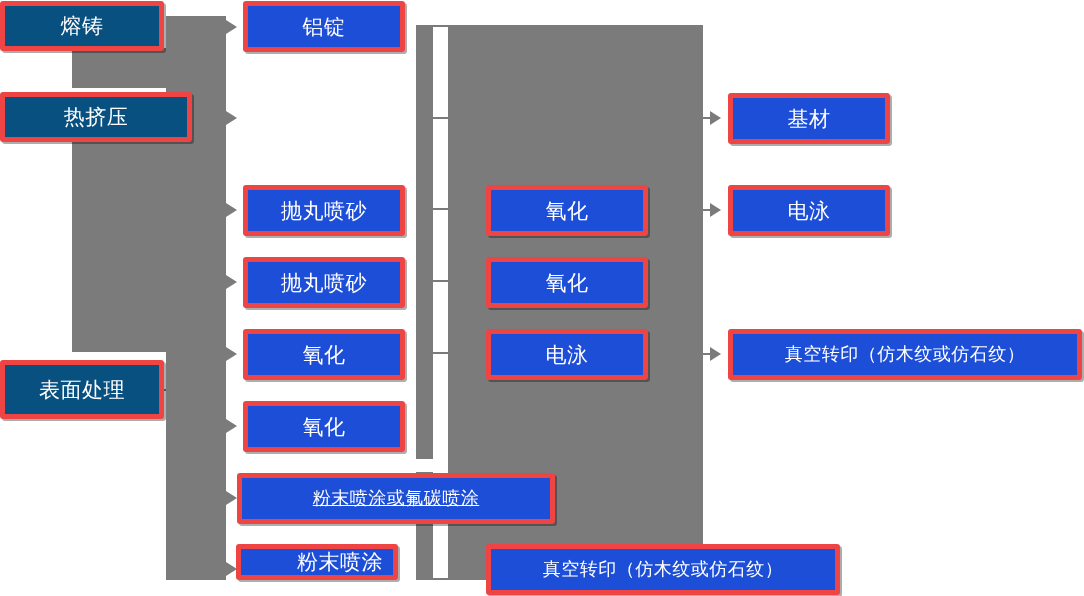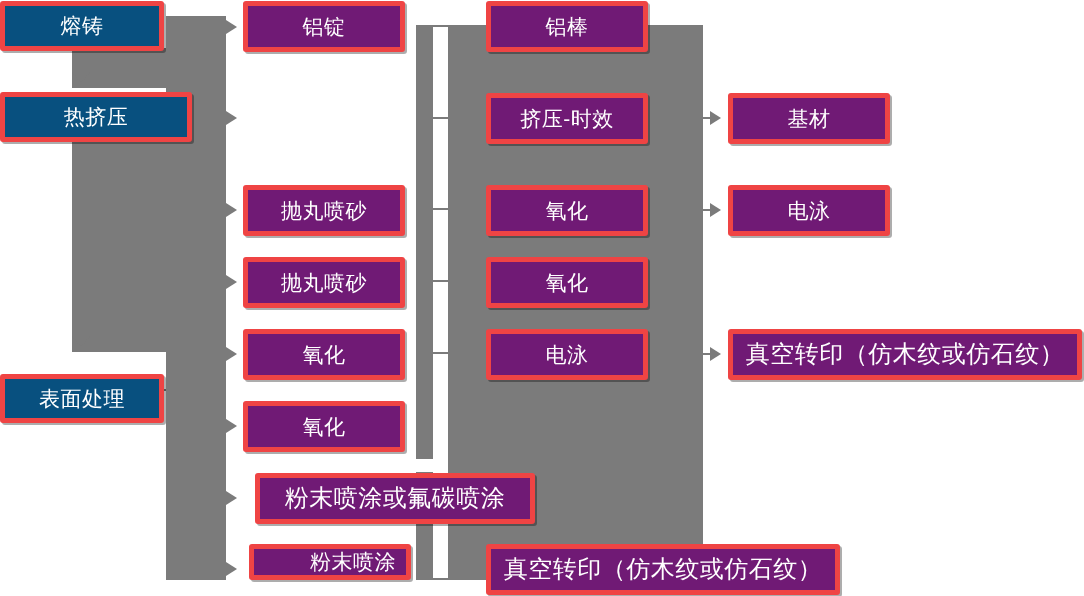--- a/index.html
+++ b/index.html
@@ -61,22 +61,22 @@
     color: #ffffff;
     font-size: 21px;
     line-height: 1.1;
     letter-spacing: 0.5px;
     white-space: nowrap;
     border: 5px solid #ef4444;
     border-radius: 3px;
     box-shadow: 2px 2px 0 rgba(0,0,0,0.32);
   }
   .node.dark  { background: #08507f; }
-  .node.mid   { background: #701a75; }
-  .node.wide  { font-size: 24px; }
+  .node.mid   { background: #1d4ed8; }
+  .node.wide  { font-size: 18px; }
 </style>
 </head>
 <body>
 
 <div id="canvas">
 
   <div class="gray" style="left:72px; top:48px; width:154px; height:40px;"></div>
   <div class="arrow-d" style="left:72px; top:72px;"></div>
 
   <div class="gray" style="left:72px; top:142px; width:154px; height:210px;"></div>
@@ -115,52 +115,46 @@
 
   <div class="gray-line" style="left:703px; top:353px; width:14px; height:2px;"></div>
   <div class="arrow-r" style="left:710px; top:347px;"></div>
 
   <div class="node dark" style="left:0px; top:1px; width:164px; height:50px;">
     <span>熔铸</span>
   </div>
   <div class="node dark" style="left:0px; top:92px; width:192px; height:50px;align-items:center;">
     <span>热挤压</span>
   </div>
-  <div class="node dark" style="left:0px; top:374px; width:164px; height:49px;justify-content:center;">
+  <div class="node dark" style="left:0px; top:360px; width:164px; height:59px;justify-content:center;">
     <span>表面处理</span>
   </div>
 
   <div class="node mid" style="left:243px; top:1px; width:162px; height:51px;">
     <span>铝锭</span>
   </div>
   <div class="node mid" style="left:243px; top:185px; width:162px; height:51px;">
     <span>抛丸喷砂</span>
   </div>
   <div class="node mid" style="left:243px; top:257px; width:162px; height:51px;">
     <span>抛丸喷砂</span>
   </div>
   <div class="node mid" style="left:243px; top:329px; width:162px; height:51px;">
     <span>氧化</span>
   </div>
   <div class="node mid" style="left:243px; top:401px; width:162px; height:51px;">
     <span>氧化</span>
   </div>
-  <div class="node mid wide" style="left:255px; top:473px; width:280px; height:51px;">
+  <div class="node mid wide" style="left:237px; top:473px; width:318px; height:51px;text-decoration:underline;">
     <span>粉末喷涂或氟碳喷涂</span>
   </div>
-  <div class="node mid" style="left:249px; top:544px; width:162px; height:36px;padding-left:46px;">
+  <div class="node mid" style="left:236px; top:544px; width:162px; height:36px;padding-left:46px;">
     <span>粉末喷涂</span>
   </div>
 
-  <div class="node mid" style="left:486px; top:1px; width:162px; height:51px;">
-    <span>铝棒</span>
-  </div>
-  <div class="node mid" style="left:486px; top:93px; width:162px; height:51px;">
-    <span>挤压-时效</span>
-  </div>
   <div class="node mid" style="left:486px; top:185px; width:162px; height:51px;">
     <span>氧化</span>
   </div>
   <div class="node mid" style="left:486px; top:257px; width:162px; height:51px;">
     <span>氧化</span>
   </div>
   <div class="node mid" style="left:486px; top:329px; width:162px; height:51px;">
     <span>电泳</span>
   </div>
   <div class="node mid wide" style="left:486px; top:544px; width:354px; height:51px;">

